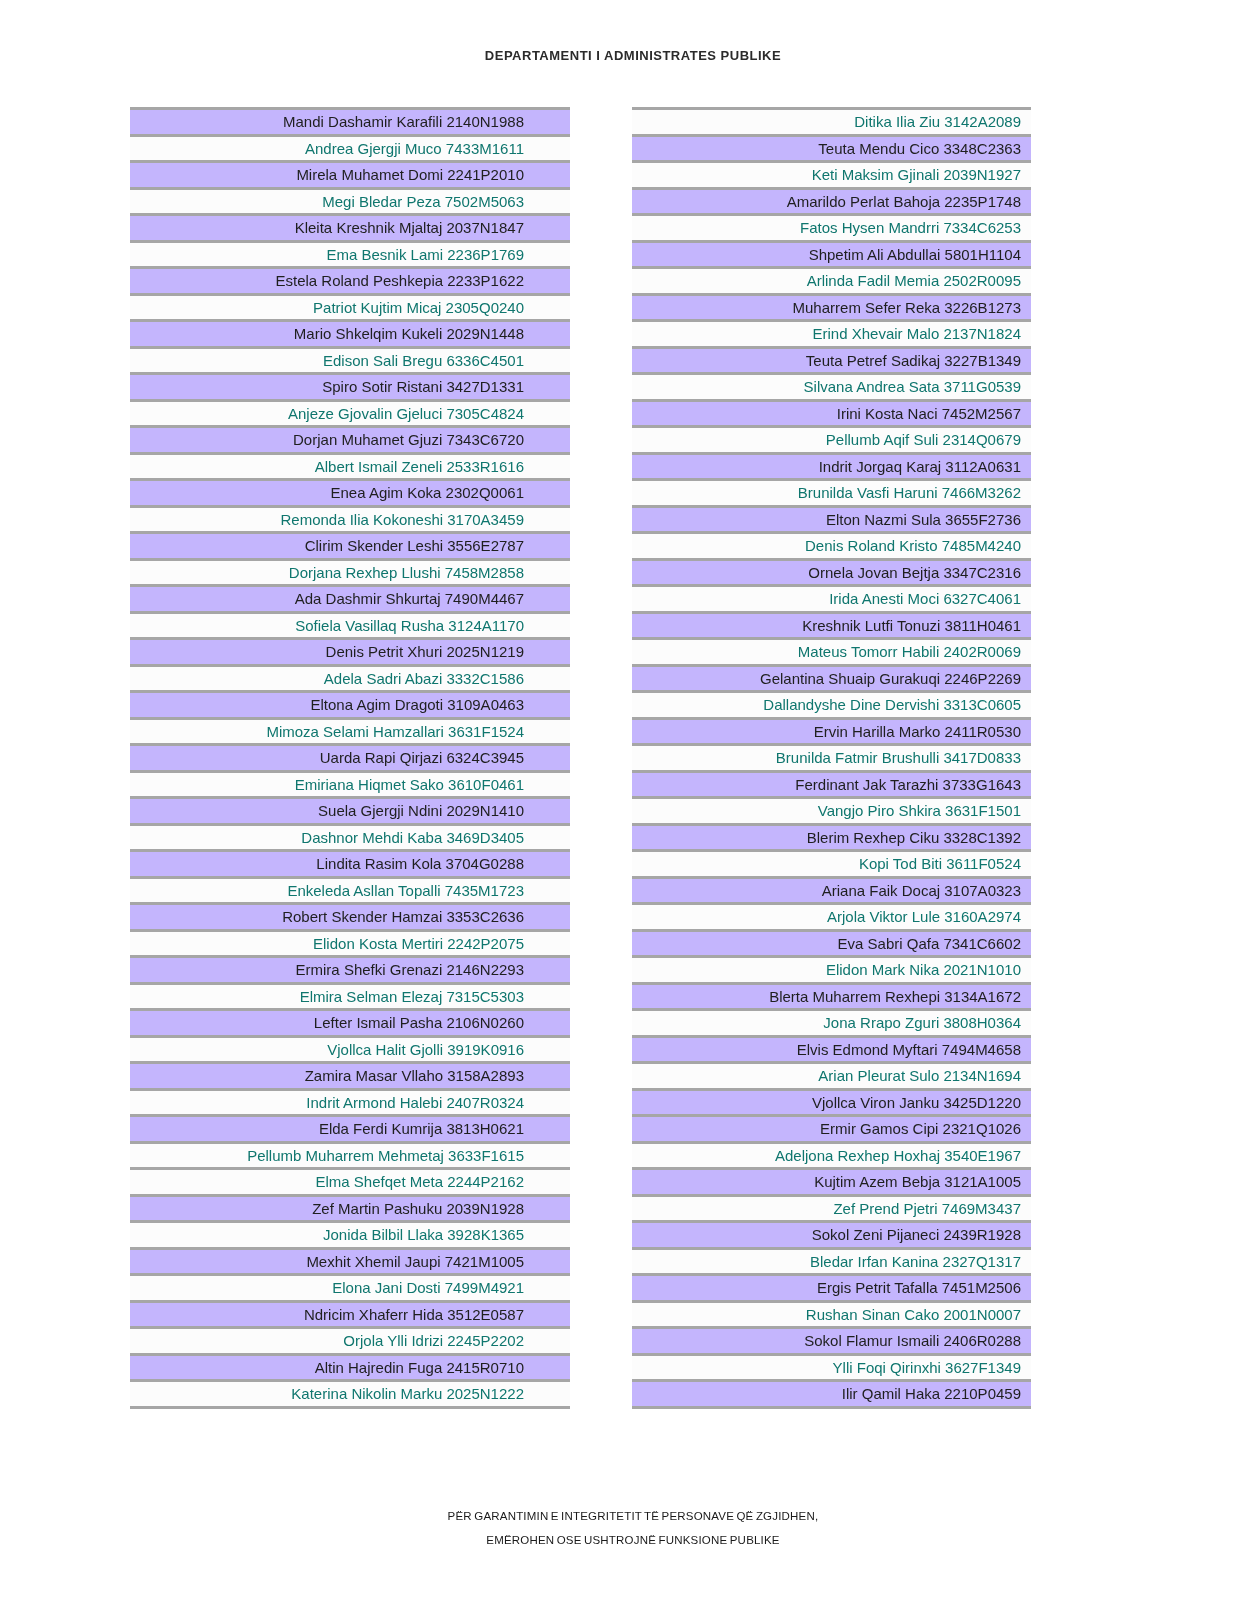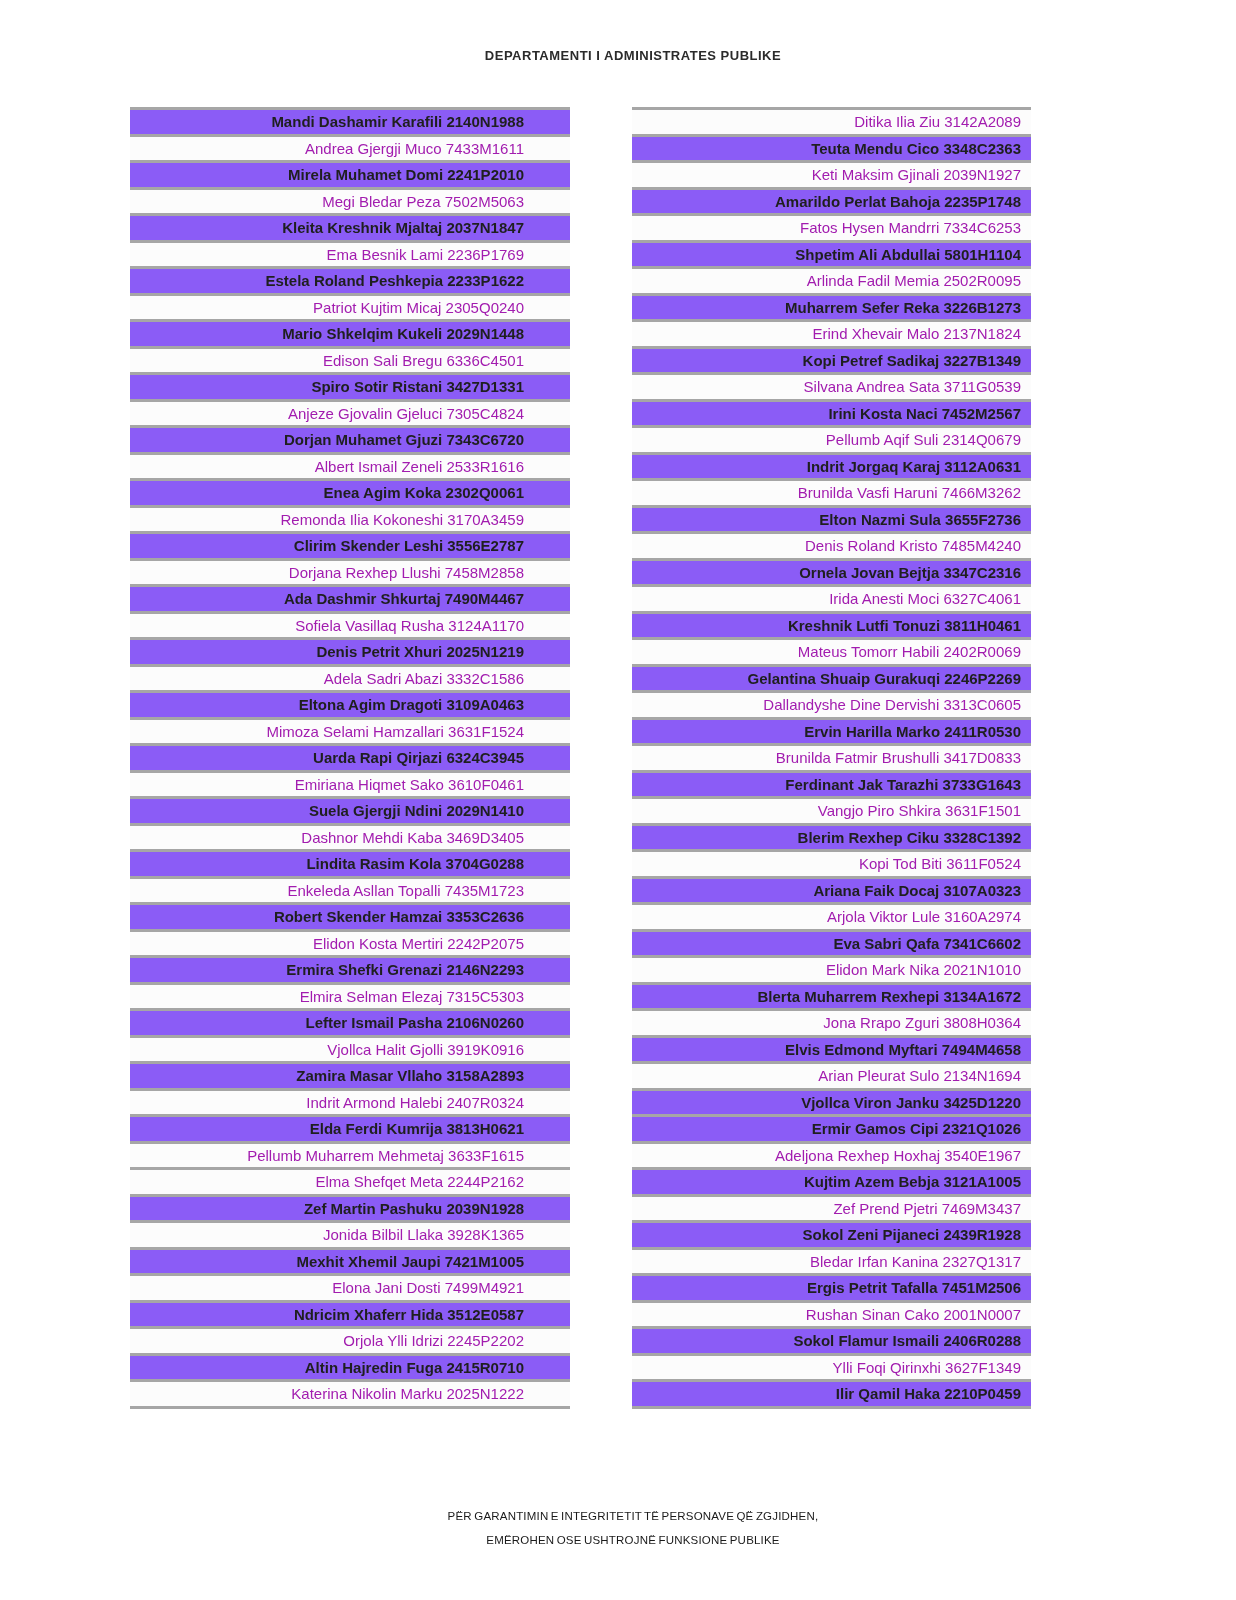--- a/index.html
+++ b/index.html
@@ -48,27 +48,27 @@
     display: flex;
     align-items: center;
     justify-content: flex-end;
     font-size: 15px;
     white-space: nowrap;
     overflow: hidden;
   }
   .col-left .row { padding-right: 46px; }
   .col-right .row { padding-right: 10px; }
   .row.bold {
-    font-weight: 700;
+    font-weight: 400;
     color: #1f1f1f;
-    background: #8b5cf6;
+    background: #c4b5fd;
   }
   .row.reg {
     font-weight: 400;
-    color: #a21caf;
+    color: #0f766e;
     background: #fcfcfc;
   }
   .footer {
     position: absolute;
     top: 1504px;
     left: 30px;
     width: 1206px;
     text-align: center;
     font-size: 11.5px;
     font-weight: 400;
@@ -138,21 +138,21 @@
   <div class="col col-right" id="col-right">
       <div class="row reg">Ditika Ilia Ziu 3142A2089</div>
       <div class="row bold">Teuta Mendu Cico 3348C2363</div>
       <div class="row reg">Keti Maksim Gjinali 2039N1927</div>
       <div class="row bold">Amarildo Perlat Bahoja 2235P1748</div>
       <div class="row reg">Fatos Hysen Mandrri 7334C6253</div>
       <div class="row bold">Shpetim Ali Abdullai 5801H1104</div>
       <div class="row reg">Arlinda Fadil Memia 2502R0095</div>
       <div class="row bold">Muharrem Sefer Reka 3226B1273</div>
       <div class="row reg">Erind Xhevair Malo 2137N1824</div>
-      <div class="row bold">Kopi Petref Sadikaj 3227B1349</div>
+      <div class="row bold">Teuta Petref Sadikaj 3227B1349</div>
       <div class="row reg">Silvana Andrea Sata 3711G0539</div>
       <div class="row bold">Irini Kosta Naci 7452M2567</div>
       <div class="row reg">Pellumb Aqif Suli 2314Q0679</div>
       <div class="row bold">Indrit Jorgaq Karaj 3112A0631</div>
       <div class="row reg">Brunilda Vasfi Haruni 7466M3262</div>
       <div class="row bold">Elton Nazmi Sula 3655F2736</div>
       <div class="row reg">Denis Roland Kristo 7485M4240</div>
       <div class="row bold">Ornela Jovan Bejtja 3347C2316</div>
       <div class="row reg">Irida Anesti Moci 6327C4061</div>
       <div class="row bold">Kreshnik Lutfi Tonuzi 3811H0461</div>

